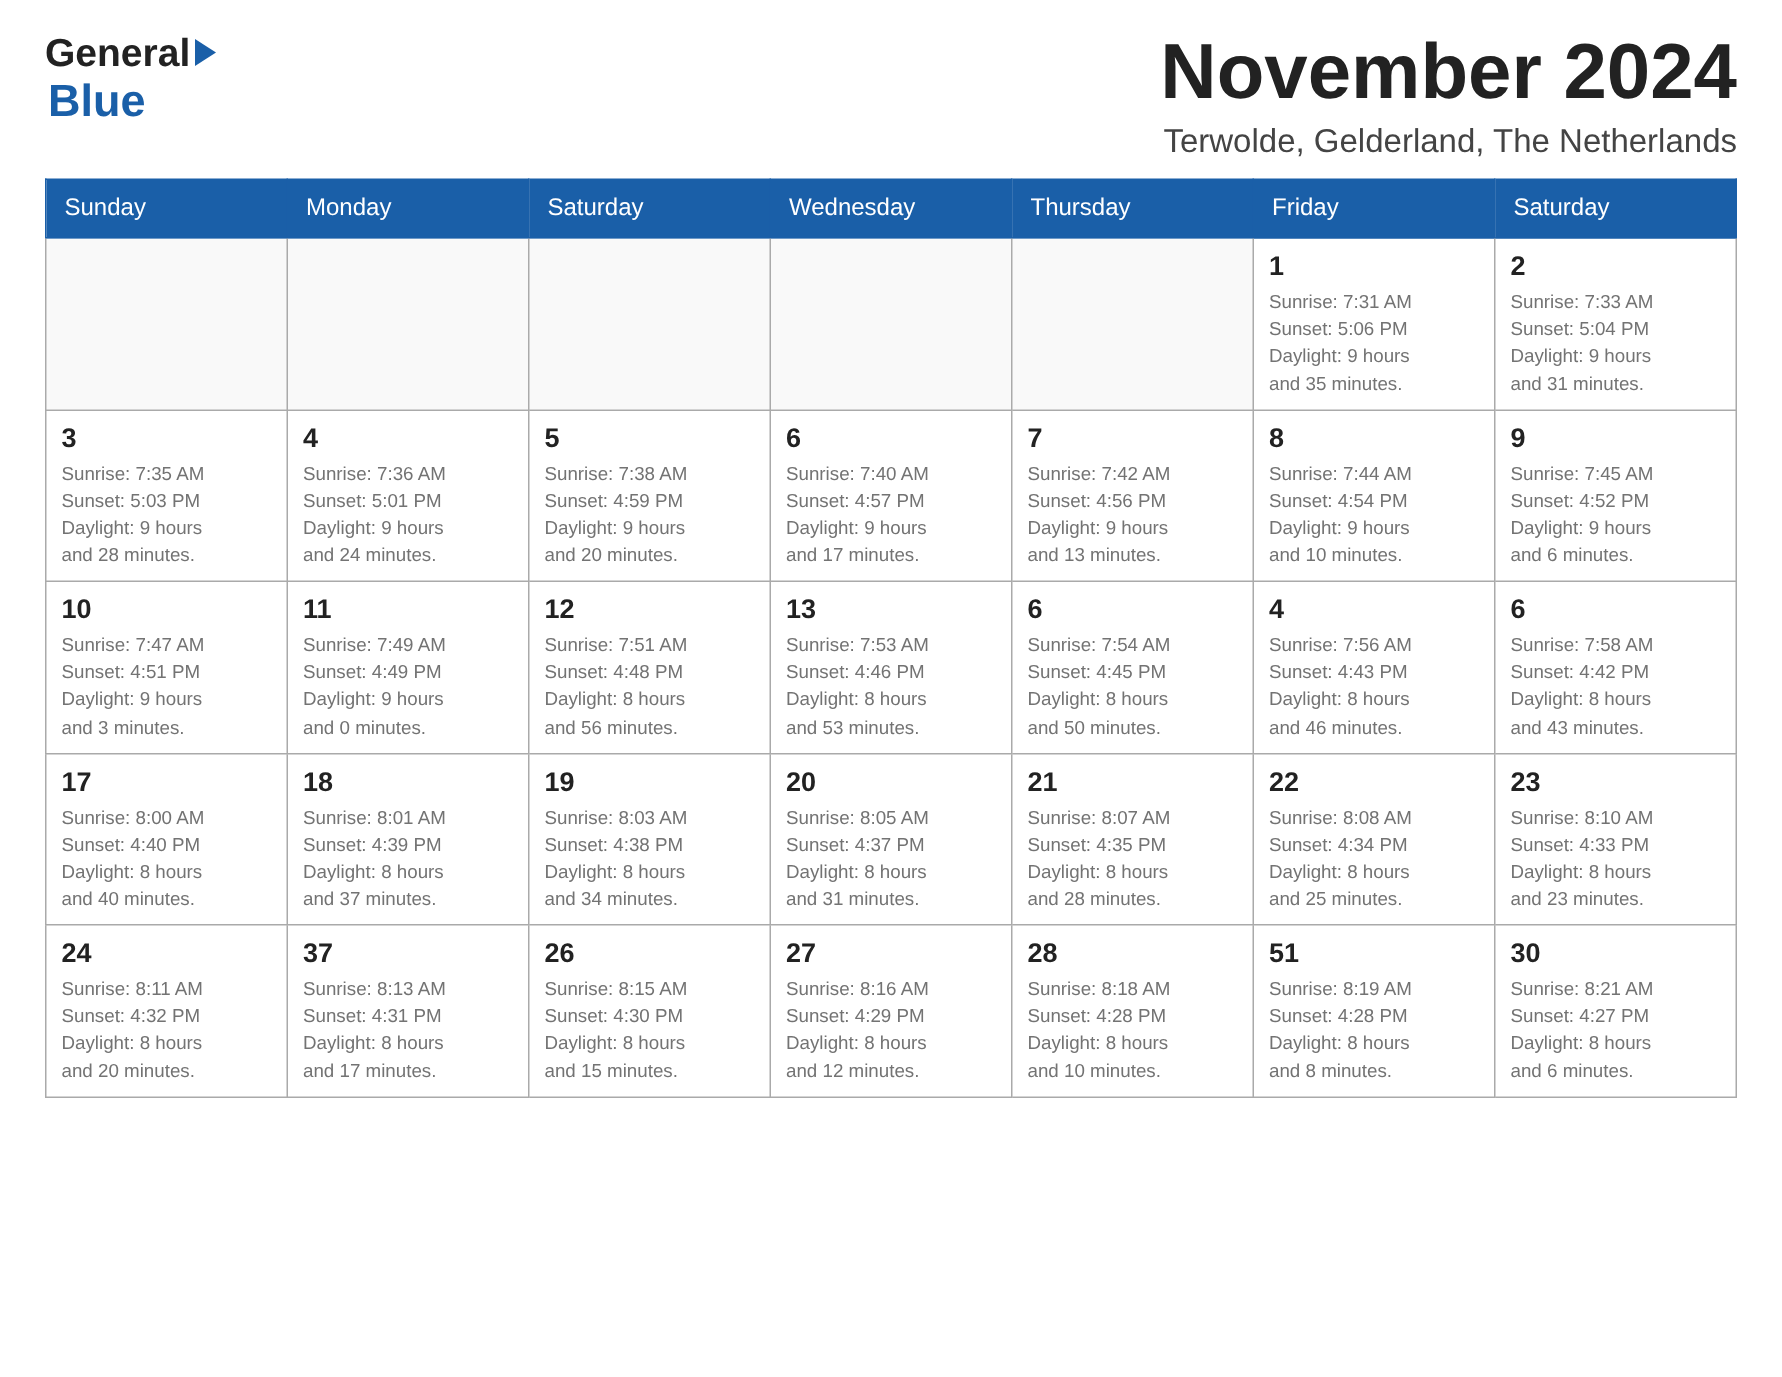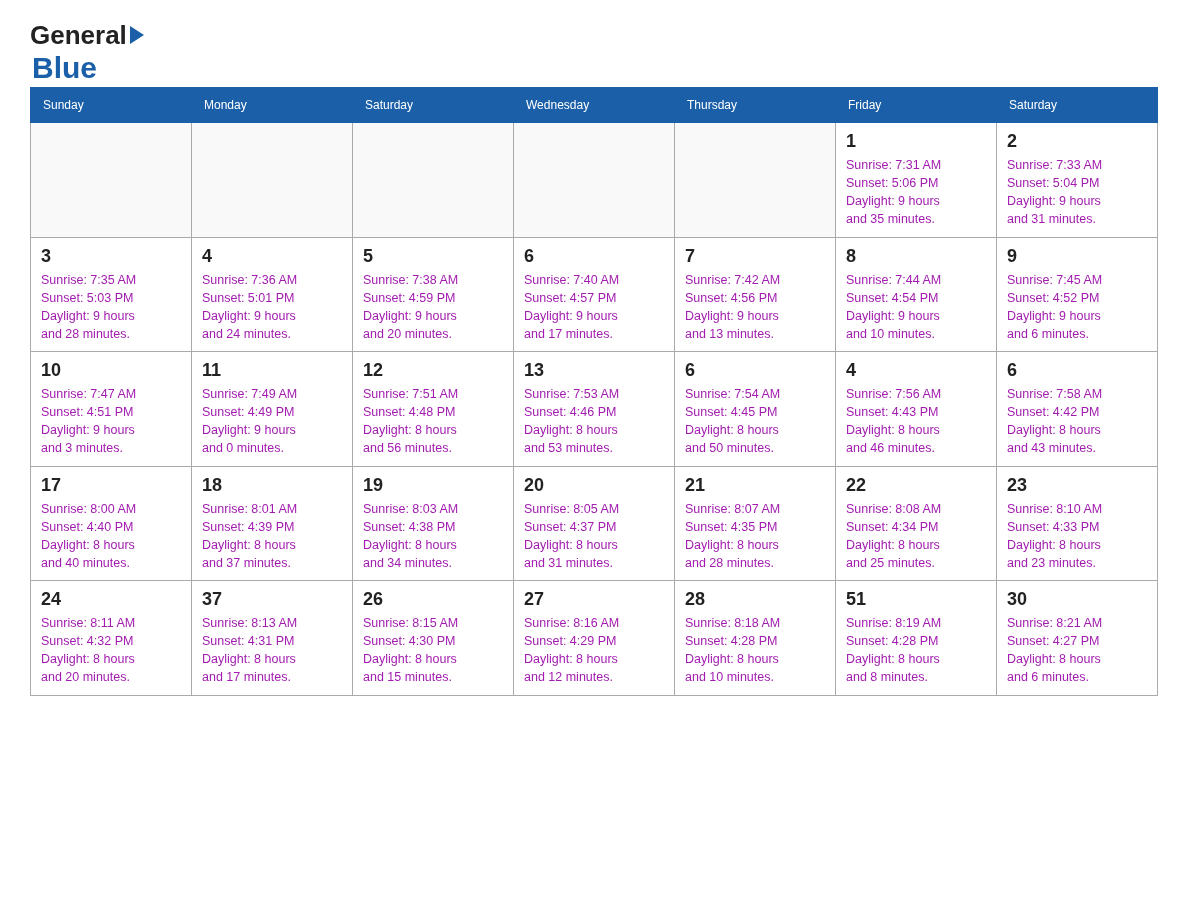--- a/index.html
+++ b/index.html
@@ -8,21 +8,21 @@
       background: #ffffff;
       padding: 20px 30px;
       width: 1188px;
       min-height: 918px;
     }
 
     .header-area {
       display: flex;
       justify-content: space-between;
       align-items: flex-start;
-      margin-bottom: 2px;
+      margin-bottom: 12px;
     }
 
     .logo-area {
       display: flex;
       flex-direction: column;
       align-items: flex-start;
     }
 
     .title-area {
       text-align: right;
@@ -45,21 +45,21 @@
       width: 100%;
       border-collapse: collapse;
       border: 1px solid #999;
     }
 
     .calendar-table th {
       background-color: #1a5fa8;
       color: #ffffff;
       text-align: left;
       padding: 10px 12px;
-      font-size: 12px;
+      font-size: 16px;
       font-weight: normal;
       border: 1px solid #1a5fa8;
     }
 
     .calendar-table td {
       border: 1px solid #aaa;
       vertical-align: top;
       padding: 8px 10px;
       width: 14.28%;
       min-height: 110px;
@@ -68,21 +68,21 @@
 
     .day-number {
       font-size: 18px;
       font-weight: bold;
       color: #222;
       margin-bottom: 4px;
     }
 
     .day-info {
       font-size: 12.5px;
-      color: #a21caf;
+      color: #737373;
       line-height: 1.45;
     }
 
     .empty-cell {
       background: #f9f9f9;
     }
 
     
     .logo-container {
       display: flex;
@@ -130,20 +130,24 @@
     <div class="logo-container">
       <div class="logo-block">
         <div class="logo-general">
           General<span class="arrow-right"></span>
         </div>
         <div class="logo-blue-word">Blue</div>
       </div>
     </div>
   </div>
 
+  <div class="title-area">
+    <div class="month-title">November 2024</div>
+    <div class="location-title">Terwolde, Gelderland, The Netherlands</div>
+  </div>
 </div>
 
 <table class="calendar-table">
   <thead>
     <tr>
     <th>Sunday</th>
         <th>Monday</th>
         <th>Saturday</th>
         <th>Wednesday</th>
         <th>Thursday</th>

